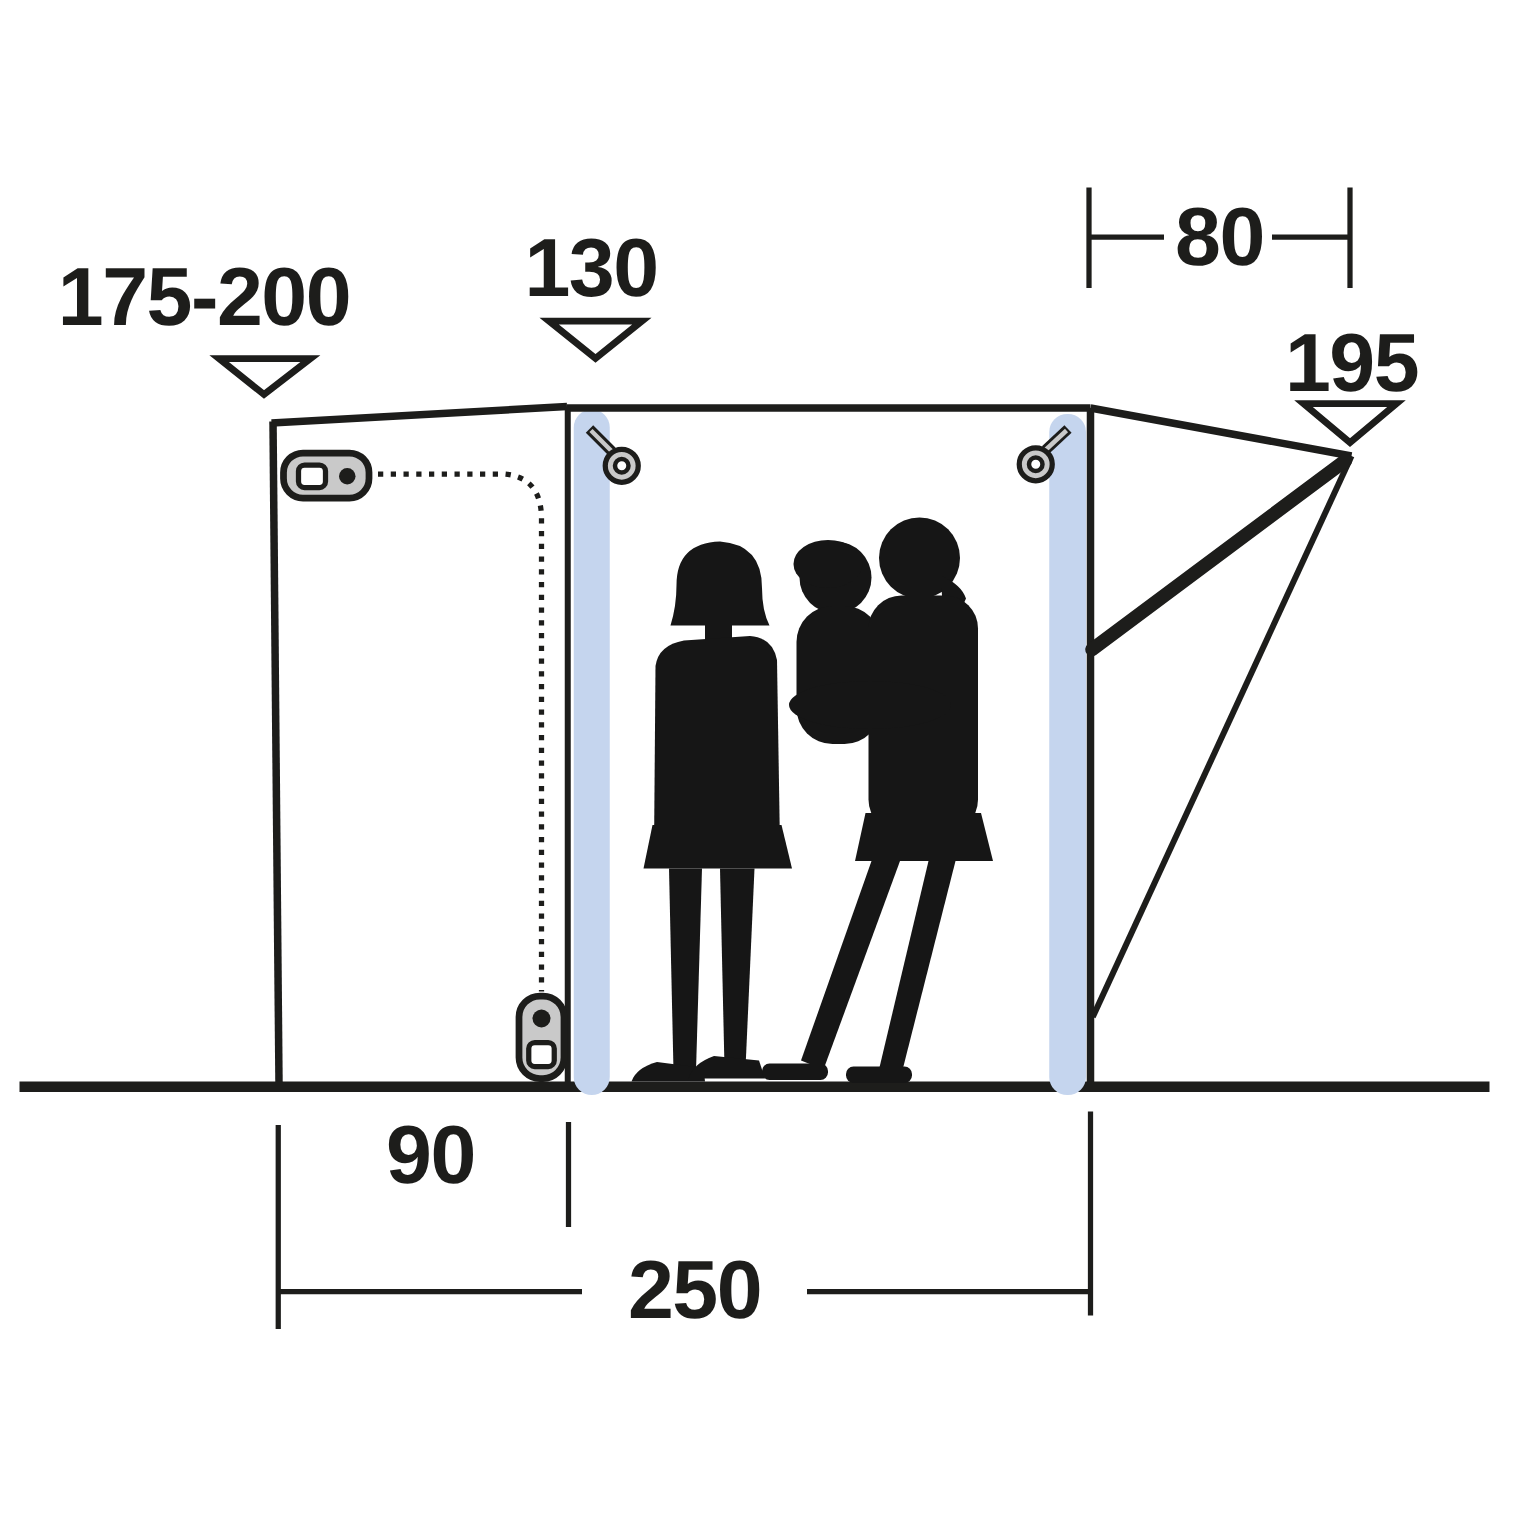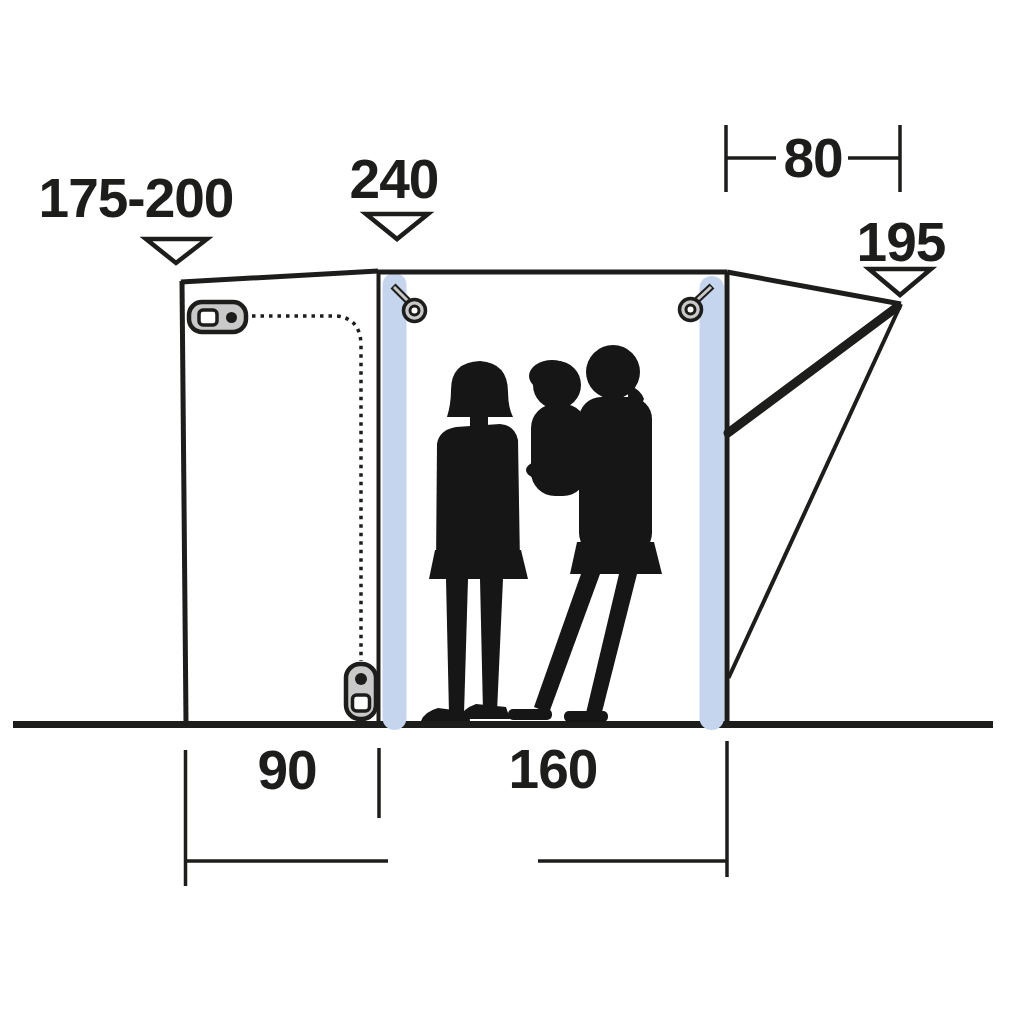--- a/index.html
+++ b/index.html
@@ -125,19 +125,19 @@
     <g stroke="#1d1d1b" stroke-width="3.5">
       <line x1="185.5" y1="750" x2="185.5" y2="886"></line>
       <line x1="379" y1="748" x2="379" y2="818"></line>
       <line x1="727" y1="741" x2="727" y2="877"></line>
       <line x1="186" y1="861" x2="388" y2="861"></line>
       <line x1="538" y1="861" x2="727" y2="861"></line>
     </g>
   </svg>
 
   <div class="dim dim-175">175-200</div>
-  <div class="dim dim-210">240</div>
+  <div class="dim dim-210">130</div>
   <div class="dim dim-70">80</div>
   <div class="dim dim-195">195</div>
   <div class="dim dim-90">90</div>
-  <div class="dim dim-160">160</div>
+  <div class="dim dim-250">250</div>
 
 </div>
 
 </body></html>

